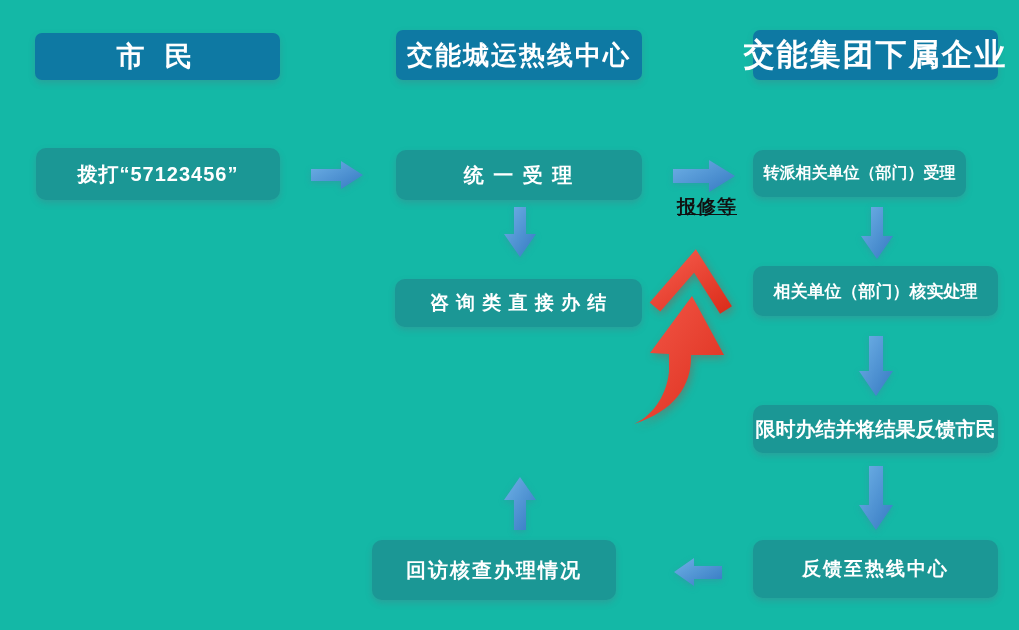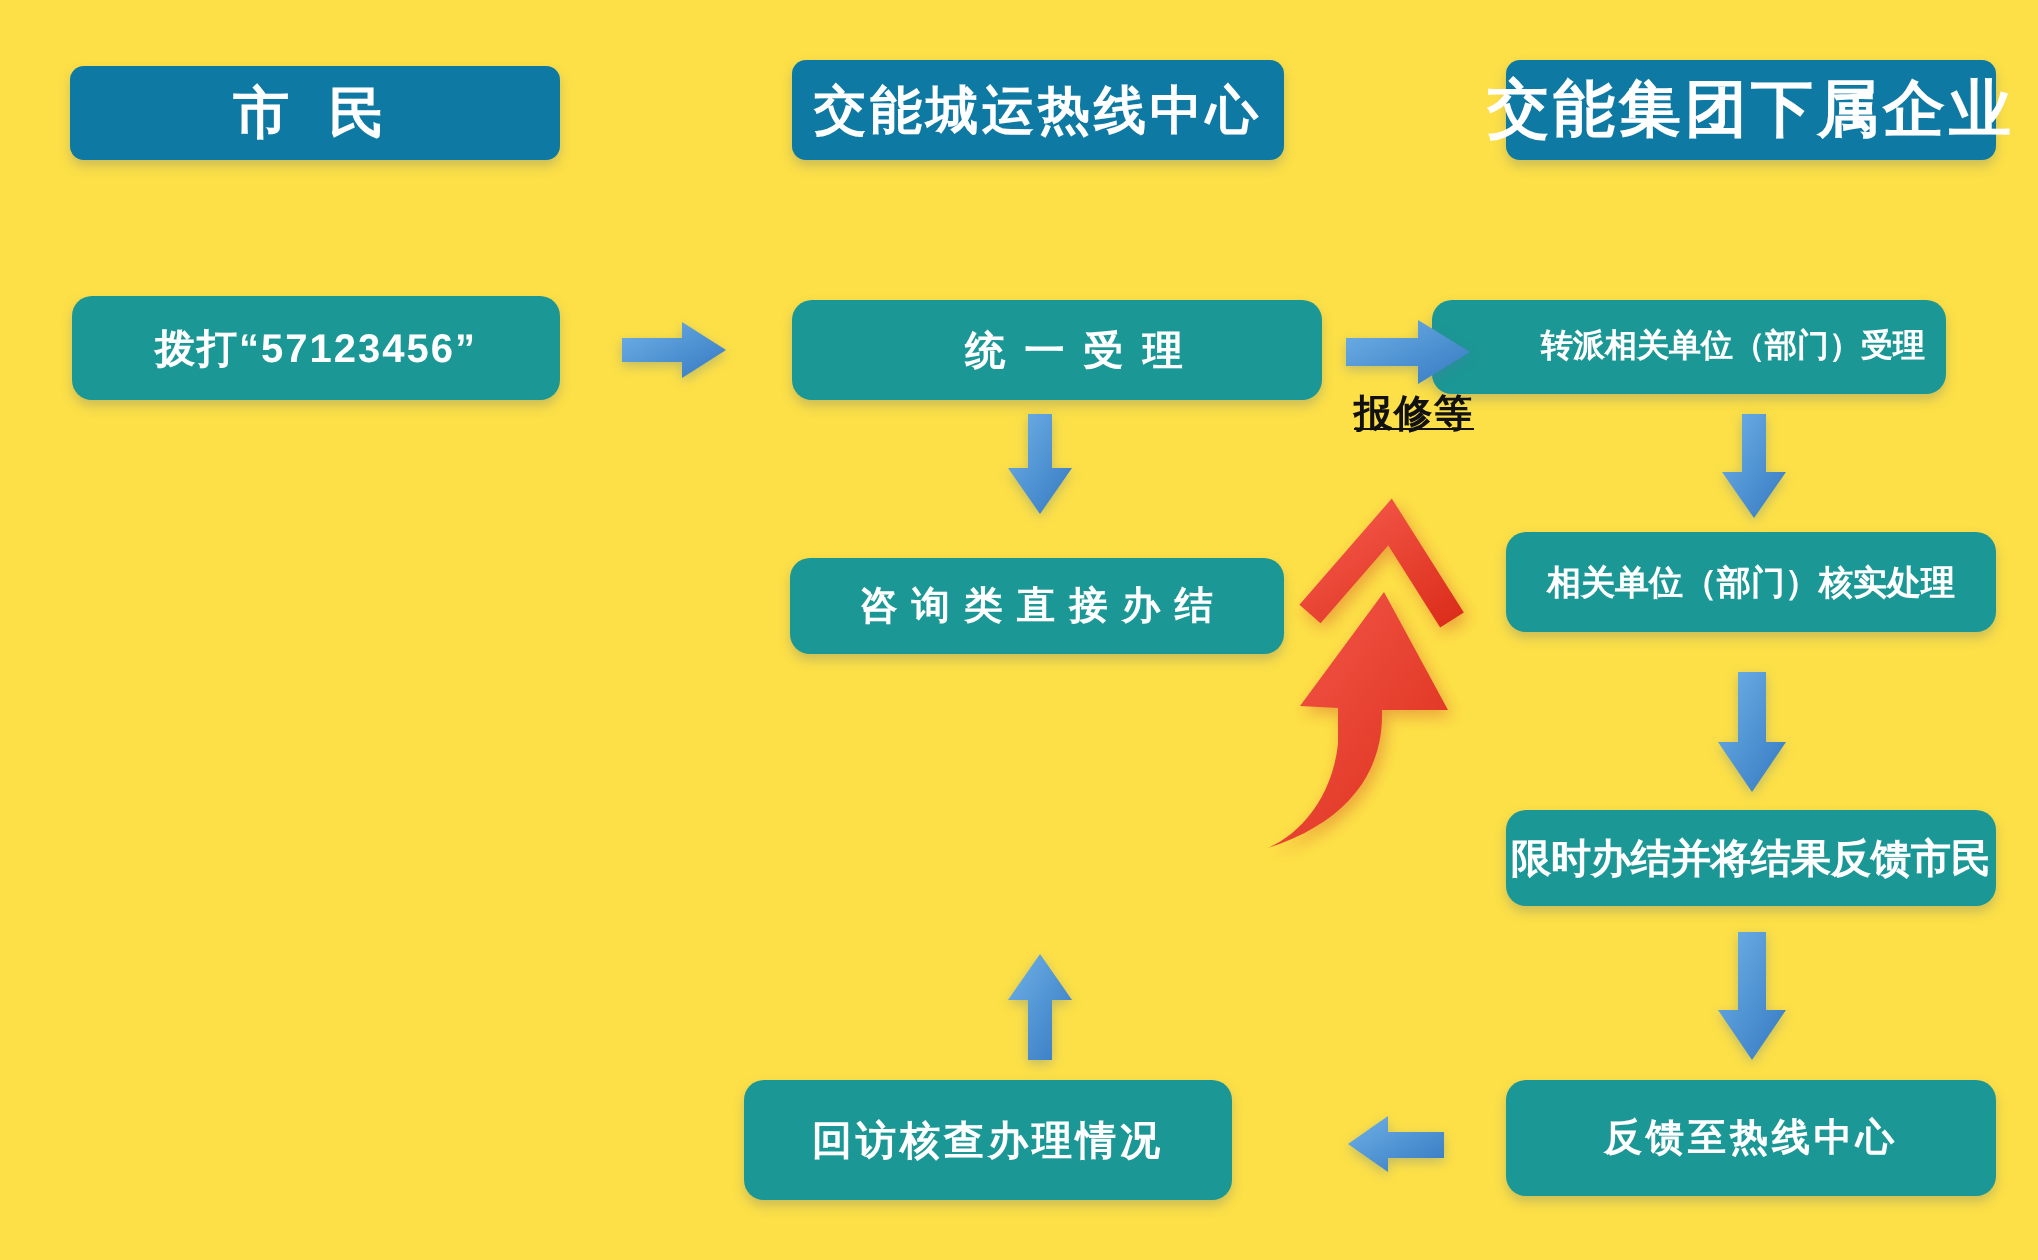--- a/index.html
+++ b/index.html
@@ -1,17 +1,17 @@
 <!DOCTYPE html>
 <html><head>
 <meta charset="utf-8">
 <style>
   html,body{margin:0;padding:0;background:#ffffff;}
   #canvas{
-    position:relative;width:1019px;height:630px;background:#fde047;overflow:hidden;
+    position:relative;width:1019px;height:630px;background:#14b8a6;overflow:hidden;
     font-family:"Liberation Sans","DejaVu Sans",sans-serif;
   }
   .hdr{
     position:absolute;display:flex;align-items:center;justify-content:center;
     background:#0E79A3;color:#ffffff;font-weight:bold;border-radius:7px;
     box-shadow:0 3px 6px rgba(90,110,130,.30);
     font-size:26px;letter-spacing:2px;white-space:nowrap;
   }
   .box{
     position:absolute;display:flex;align-items:center;justify-content:center;
@@ -43,25 +43,25 @@
       </linearGradient>
     </defs>
   </svg>
 
   <div class="hdr" style="left:35px;top:33px;width:245px;height:47px;font-size:28px;letter-spacing:6px;">市 民</div>
   <div class="hdr" style="left:396px;top:30px;width:246px;height:50px;">交能城运热线中心</div>
   <div class="hdr" style="left:753px;top:30px;width:245px;height:50px;font-size:31px;">交能集团下属企业</div>
 
   <div class="box" style="left:36px;top:148px;width:244px;height:52px;font-size:20px;letter-spacing:1px;">拨打“57123456”</div>
 
-  <div class="box" style="left:396px;top:150px;width:246px;height:50px;font-size:20px;letter-spacing:2px;padding-left:19px;">统 一 受 理</div>
+  <div class="box" style="left:396px;top:150px;width:246px;height:50px;font-size:20px;letter-spacing:2px;">统 一 受 理</div>
   <div class="box" style="left:395px;top:279px;width:247px;height:48px;font-size:19px;letter-spacing:1px;">咨 询 类 直 接 办 结</div>
   <div class="box" style="left:372px;top:540px;width:244px;height:60px;font-size:20px;letter-spacing:2px;">回访核查办理情况</div>
 
-  <div class="box" style="left:716px;top:150px;width:213px;height:47px;font-size:16px;padding-left:44px;">转派相关单位（部门）受理</div>
+  <div class="box" style="left:753px;top:150px;width:213px;height:47px;font-size:16px;">转派相关单位（部门）受理</div>
   <div class="box" style="left:753px;top:266px;width:245px;height:50px;font-size:17px;">相关单位（部门）核实处理</div>
   <div class="box" style="left:753px;top:405px;width:245px;height:48px;font-size:20px;">限时办结并将结果反馈市民</div>
   <div class="box" style="left:753px;top:540px;width:245px;height:58px;font-size:19px;letter-spacing:2px;">反馈至热线中心</div>
 
   <svg class="arrow" style="left:311px;top:161px;" width="52" height="28" viewBox="0 0 52 28">
     <polygon points="0,8 30,8 30,0 52,14 30,28 30,20 0,20" fill="url(#blueGrad)"></polygon>
   </svg>
 
   <svg class="arrow" style="left:673px;top:160px;" width="62" height="32" viewBox="0 0 62 32">
     <polygon points="0,9 36,9 36,0 62,16 36,32 36,23 0,23" fill="url(#blueGrad)"></polygon>

